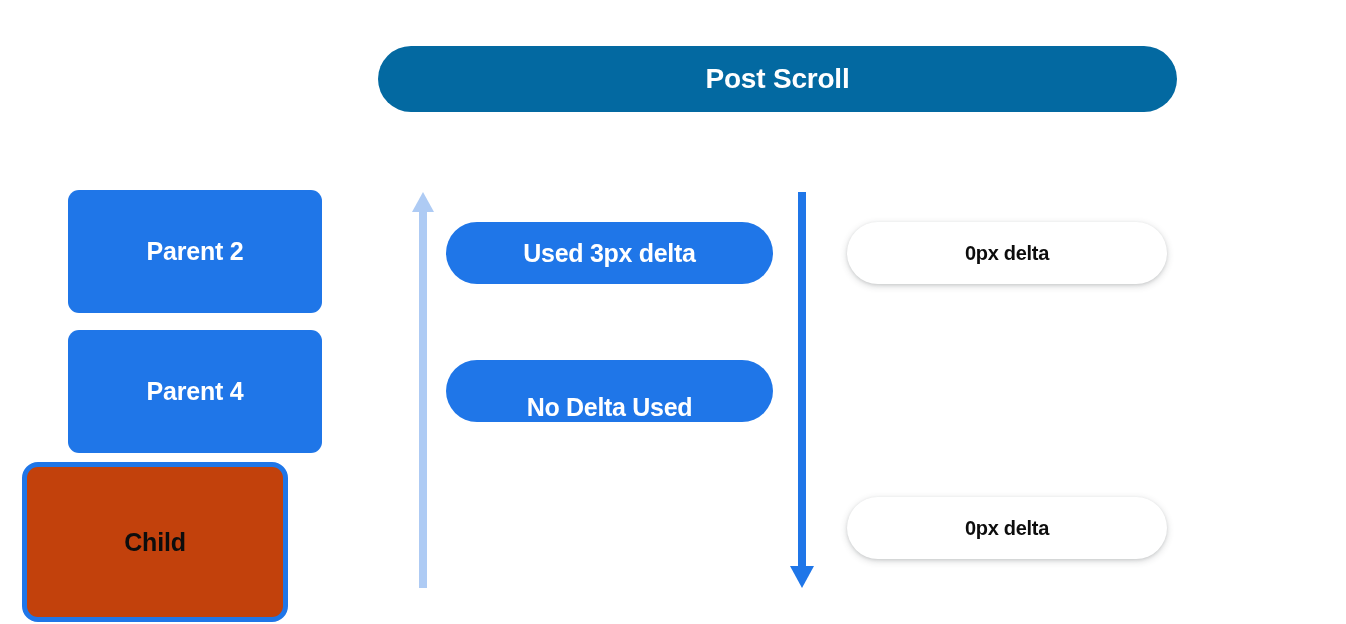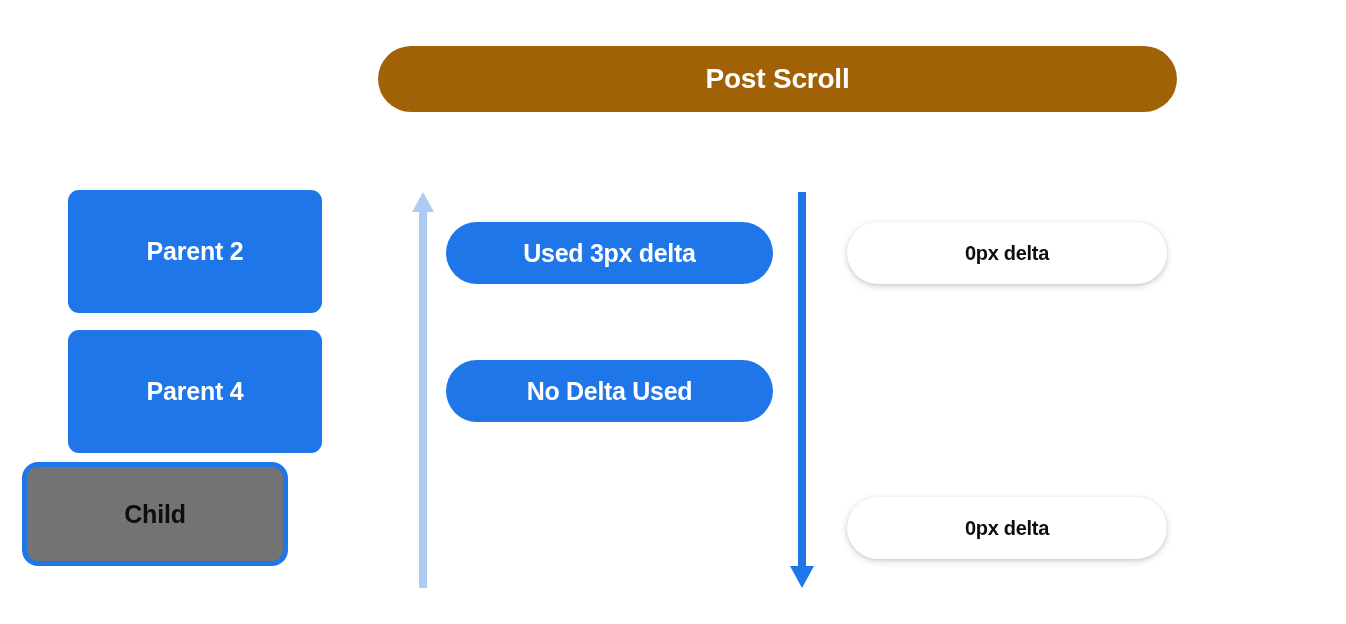--- a/index.html
+++ b/index.html
@@ -18,21 +18,21 @@
     overflow: hidden;
   }
 
   
   .banner {
     position: absolute;
     left: 378px;
     top: 46px;
     width: 799px;
     height: 66px;
-    background: #a16207;
+    background: #0369a1;
     border-radius: 33px;
     display: flex;
     align-items: center;
     justify-content: center;
     color: #ffffff;
     font-size: 28px;
     font-weight: bold;
     letter-spacing: -0.2px;
   }
 
@@ -52,22 +52,22 @@
     box-sizing: border-box;
   }
   .node.filled {
     background: #1f76e8;
     color: #ffffff;
     margin-left: 40px;
   }
   .node.outlined {
     left: 22px;
     width: 266px;
-    height: 104px;
-    background: #737373;
+    height: 160px;
+    background: #c2410c;
     color: #0d0d0d;
     border: 5px solid #1f76e8;
     border-radius: 16px;
   }
   .node-parent2 { top: 190px; }
   .node-parent1 { top: 330px; }
   .node-child   { top: 462px; }
 
   
   .arrow {
@@ -88,21 +88,21 @@
     width: 327px;
     height: 62px;
     border-radius: 31px;
     background: #1f76e8;
     color: #ffffff;
     font-size: 25px;
     font-weight: bold;
     letter-spacing: -0.3px;
   }
   .pill-used   { top: 222px; }
-  .pill-nodelta{ top: 360px; }
+  .pill-nodelta{ top: 360px; align-items: flex-end; }
 
   
   .pill.white {
     left: 847px;
     width: 320px;
     height: 62px;
     border-radius: 31px;
     background: #ffffff;
     color: #0d0d0d;
     font-size: 20px;

